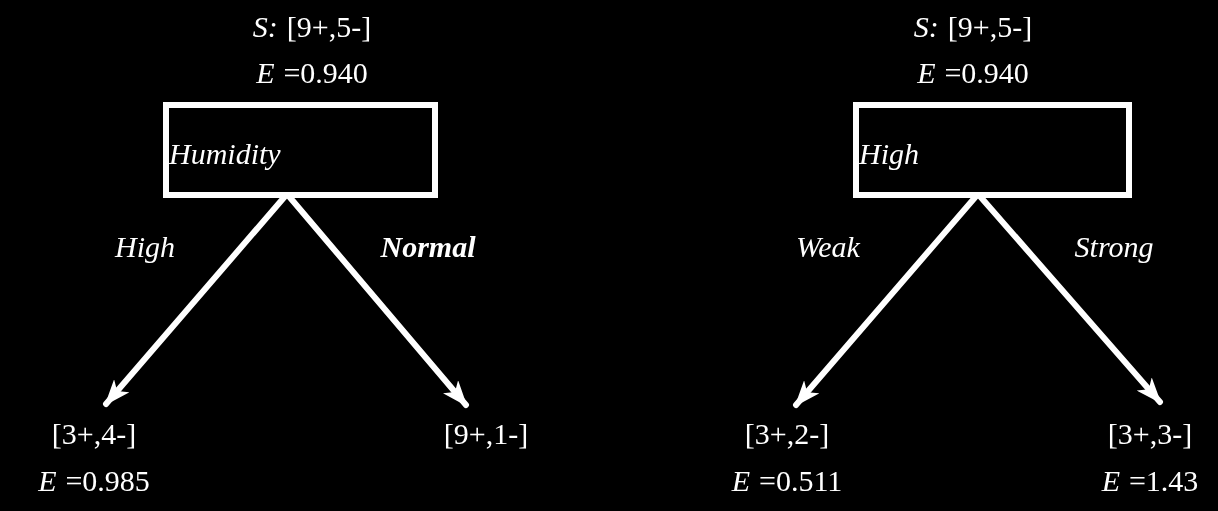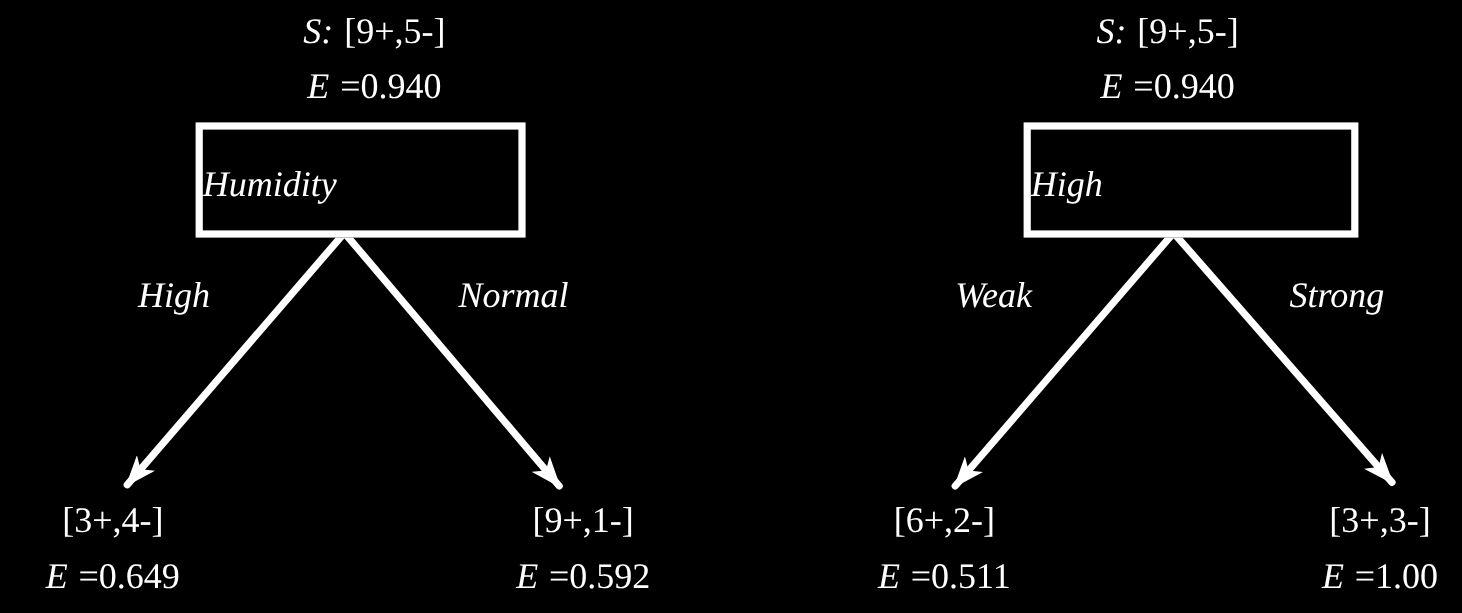--- a/index.html
+++ b/index.html
@@ -66,59 +66,56 @@
     <div class="line">
       <span class="var">E</span><span class="val">=0.940</span>
     </div>
   </div>
 
   <div class="node-box humidity">
     <span>Humidity</span>
   </div>
 
   <div class="branch-label" style="left:55px;">High</div>
-  <div class="branch-label" style="left:338px;">Normal</div>
+  <div class="branch-label" style="left:338px;font-weight:bold;">Normal</div>
 
   <div class="leaf" style="left:-26px;">
     <div class="line">[3+,4-]</div>
     <div class="line">
-      <span class="var">E</span><span class="val">=0.649</span>
+      <span class="var">E</span><span class="val">=0.985</span>
     </div>
   </div>
 
   <div class="leaf" style="left:366px;">
     <div class="line">[9+,1-]</div>
-    <div class="line">
-      <span class="var">E</span><span class="val">=0.592</span>
-    </div>
   </div>
 
   <div class="root-stats" style="left:823px;">
     <div class="line">
       <span class="var">S:</span><span class="val">[9+,5-]</span>
     </div>
     <div class="line">
       <span class="var">E</span><span class="val">=0.940</span>
     </div>
   </div>
 
   <div class="node-box wind">
     <span>High</span>
   </div>
 
   <div class="branch-label" style="left:1024px;">Strong</div>
   <div class="branch-label" style="left:738px;">Weak</div>
 
   <div class="leaf" style="left:667px;">
-    <div class="line">[6+,2-]</div>
+    <div class="line">[3+,2-]</div>
     <div class="line">
       <span class="var">E</span><span class="val">=0.511</span>
     </div>
   </div>
 
   <div class="leaf" style="left:1030px;">
     <div class="line">[3+,3-]</div>
     <div class="line">
-      <span class="var">E</span><span class="val">=1.00</span>
+      <span class="var">E</span><span class="val">=1.43</span>
     </div>
   </div>
 
 </div>
 
 </body></html>

